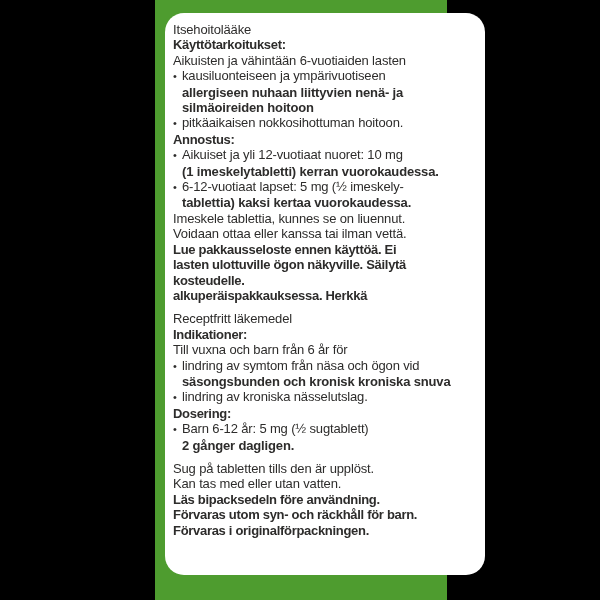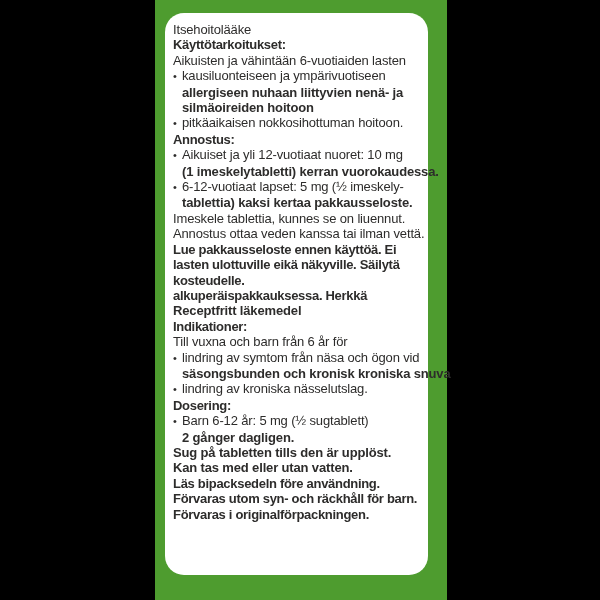--- a/index.html
+++ b/index.html
@@ -16,34 +16,34 @@
     left: 155px;
     top: 0;
     width: 292px;
     height: 600px;
     background: var(--panel, #4e9c2f);
   }
   .white-card {
     position: absolute;
     left: 10px;
     top: 13px;
-    width: 263px;
+    width: 320px;
     height: 562px;
     background: var(--card, #ffffff);
     border-radius: 19px;
   }
   .card-content {
     padding: 9px 3px 0 8px;
     font-size: 13px;
     line-height: 15.4px;
     letter-spacing: -0.15px;
     color: var(--text, #2d2c2b);
   }
   .block.bold { font-weight: bold; letter-spacing: -0.3px; }
-  .block.gap { margin-top: 0; font-weight: bold; }
+  .block.gap { margin-top: 8px; }
   .line { white-space: nowrap; }
   .line.cont { padding-left: 9px; font-weight: bold; }
   .bullet-glyph {
     display: inline-block;
     width: 9px;
     font-size: 11px;
     vertical-align: baseline;
   }
 </style>
 </head>
@@ -71,29 +71,29 @@
         </div>
         <div class="block bold">
           <div class="line">Annostus:</div>
         </div>
         <div class="block bullet">
           <div class="line first"><span class="bullet-glyph">•</span>Aikuiset ja yli 12-vuotiaat nuoret: 10 mg</div>
           <div class="line cont">(1 imeskelytabletti) kerran vuorokaudessa.</div>
         </div>
         <div class="block bullet">
           <div class="line first"><span class="bullet-glyph">•</span>6-12-vuotiaat lapset: 5 mg (½ imeskely-</div>
-          <div class="line cont">tablettia) kaksi kertaa pakkausseloste.</div>
+          <div class="line cont">tablettia) kaksi kertaa vuorokaudessa.</div>
         </div>
         <div class="block regular">
           <div class="line">Imeskele tablettia, kunnes se on liuennut.</div>
-          <div class="line">Annostus ottaa veden kanssa tai ilman vettä.</div>
+          <div class="line">Voidaan ottaa eller kanssa tai ilman vettä.</div>
         </div>
         <div class="block bold">
           <div class="line">Lue pakkausseloste ennen käyttöä. Ei</div>
-          <div class="line">lasten ulottuville eikä näkyville. Säilytä</div>
+          <div class="line">lasten ulottuville ögon näkyville. Säilytä</div>
           <div class="line">kosteudelle.</div>
           <div class="line">alkuperäispakkauksessa. Herkkä</div>
         </div>
         <div class="block regular gap">
           <div class="line">Receptfritt läkemedel</div>
         </div>
         <div class="block bold">
           <div class="line">Indikationer:</div>
         </div>
         <div class="block regular">

